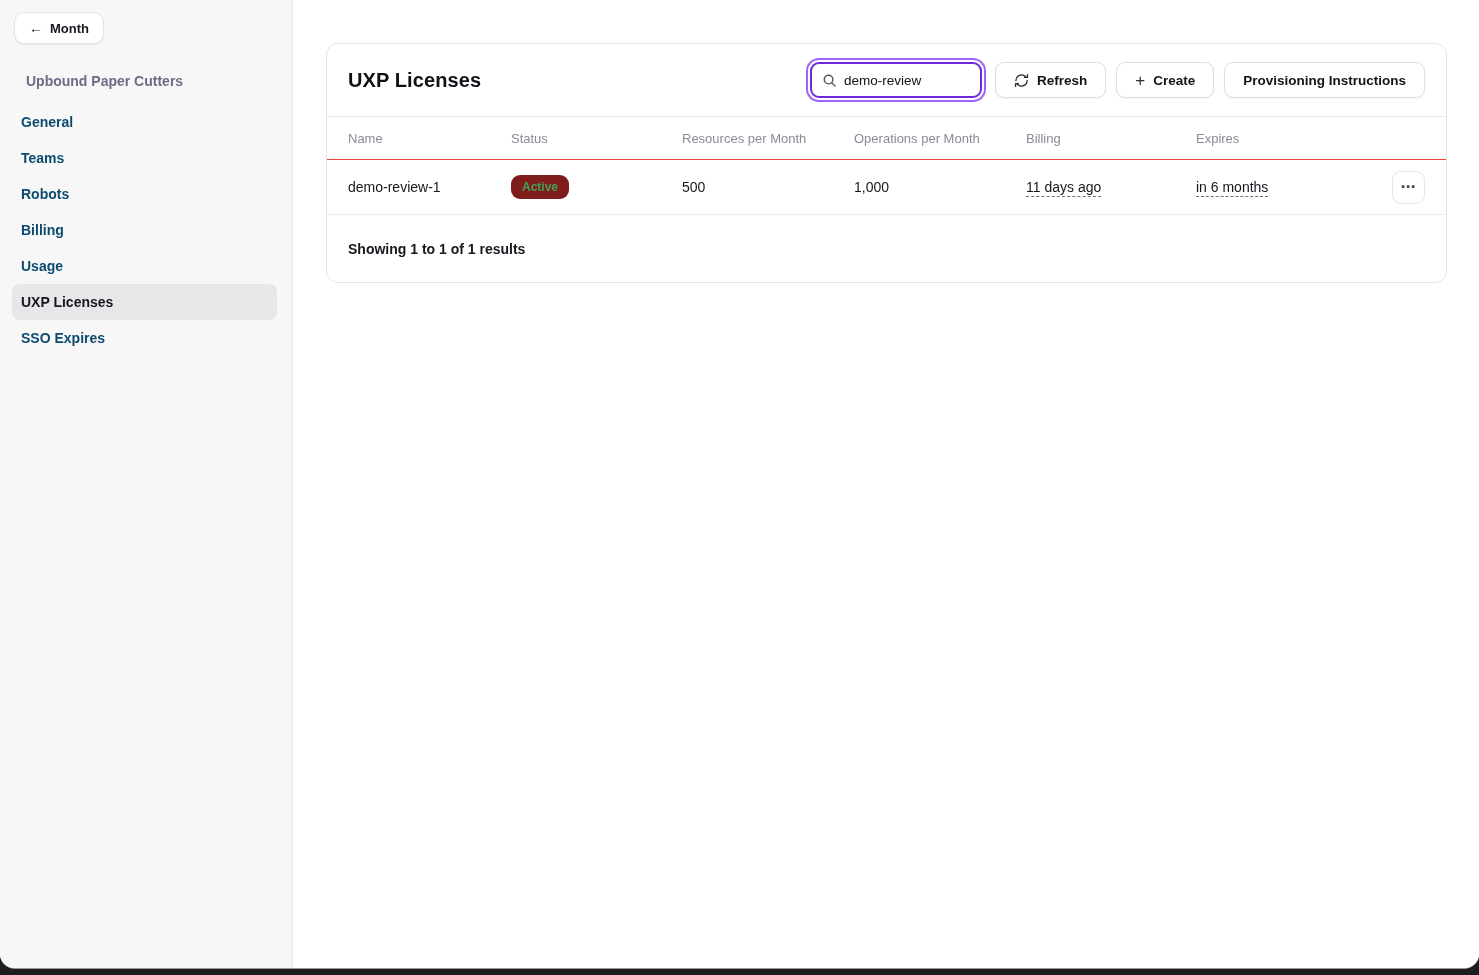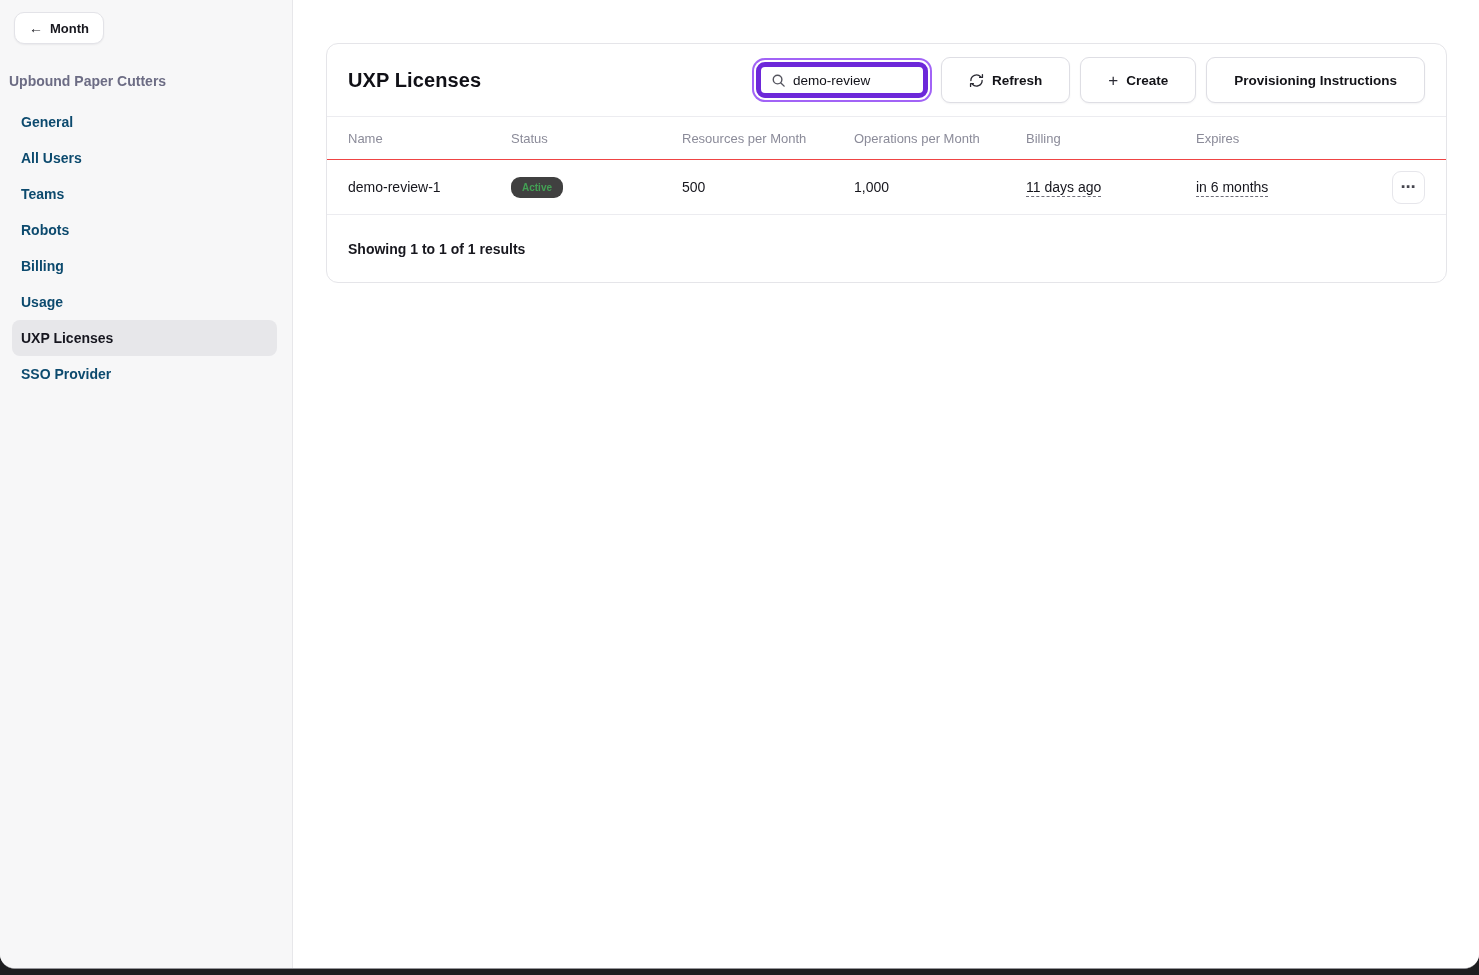--- a/index.html
+++ b/index.html
@@ -42,21 +42,21 @@
     border-radius: 10px;
     box-shadow: 0 1px 2px rgba(20,20,30,0.06);
     font-family: inherit;
     font-size: 13px;
     font-weight: 700;
     color: #17171e;
     cursor: pointer;
   }
   .back-btn .arrow { font-size: 14px; font-weight: 400; line-height: 1; }
   .org-title {
-    margin: 29px 21px 0 9px;
+    margin: 29px 21px 0 26px;
     font-size: 14px;
     font-weight: 700;
     color: #6c6c84;
   }
   .nav { margin-top: 15px; }
   .nav-item {
     margin: 0 15px 0 12px;
     height: 36px;
     line-height: 36px;
     padding: 0 9px;
@@ -101,21 +101,21 @@
   }
   .toolbar { display: flex; align-items: center; gap: 10px; }
 
   .search-box {
     position: relative;
     display: flex;
     align-items: center;
     width: 172px;
     height: 36px;
     background: #ffffff;
-    border: 5px solid #6d28d9;
+    border: 2px solid #6d28d9;
     border-radius: 9px;
     box-shadow: 0 0 0 2px #ffffff, 0 0 0 4px #a163f6;
     margin-right: 3px;
   }
   .search-box svg { position: absolute; left: 10px; pointer-events: none; }
   .search-box input {
     width: 100%;
     height: 100%;
     border: none;
     outline: none;
@@ -126,22 +126,22 @@
     font-size: 13.5px;
     font-weight: 500;
     color: #111118;
     caret-color: #111118;
   }
 
   .btn {
     display: inline-flex;
     align-items: center;
     gap: 8px;
-    height: 46px;
-    padding: 0 27px;
+    height: 36px;
+    padding: 0 18px;
     background: #ffffff;
     border: 1px solid #dedee4;
     border-radius: 9px;
     box-shadow: 0 1px 2px rgba(20,20,30,0.05);
     font-family: inherit;
     font-size: 13.5px;
     font-weight: 700;
     color: #131318;
     cursor: pointer;
     white-space: nowrap;
@@ -168,23 +168,23 @@
     border-bottom: 1px solid #ececf0;
     font-size: 14px;
     font-weight: 500;
     color: #16161d;
   }
   .badge {
     justify-self: start;
     display: inline-block;
     padding: 5px 11px;
     border-radius: 9px;
-    background: #404040;
+    background: #7f1d1d;
     color: #43a054;
-    font-size: 10px;
+    font-size: 12px;
     font-weight: 600;
   }
   .dashed-date {
     justify-self: start;
     text-decoration-line: underline;
     text-decoration-style: dashed;
     text-decoration-thickness: 1px;
     text-decoration-color: #6f6f7a;
     text-underline-offset: 4px;
     cursor: default;
@@ -223,27 +223,26 @@
   <aside class="sidebar">
     <button class="back-btn">
       <span class="arrow">←</span>
       <span>Month</span>
     </button>
 
     <div class="org-title">Upbound Paper Cutters</div>
 
     <nav class="nav">
       <div class="nav-item">General</div>
-      <div class="nav-item">All Users</div>
       <div class="nav-item">Teams</div>
       <div class="nav-item">Robots</div>
       <div class="nav-item">Billing</div>
       <div class="nav-item">Usage</div>
       <div class="nav-item active">UXP Licenses</div>
-      <div class="nav-item">SSO Provider</div>
+      <div class="nav-item">SSO Expires</div>
     </nav>
   </aside>
 
   <main class="main">
     <section class="card">
 
       <header class="card-header">
         <h1 class="page-title">UXP Licenses</h1>
 
         <div class="toolbar">

